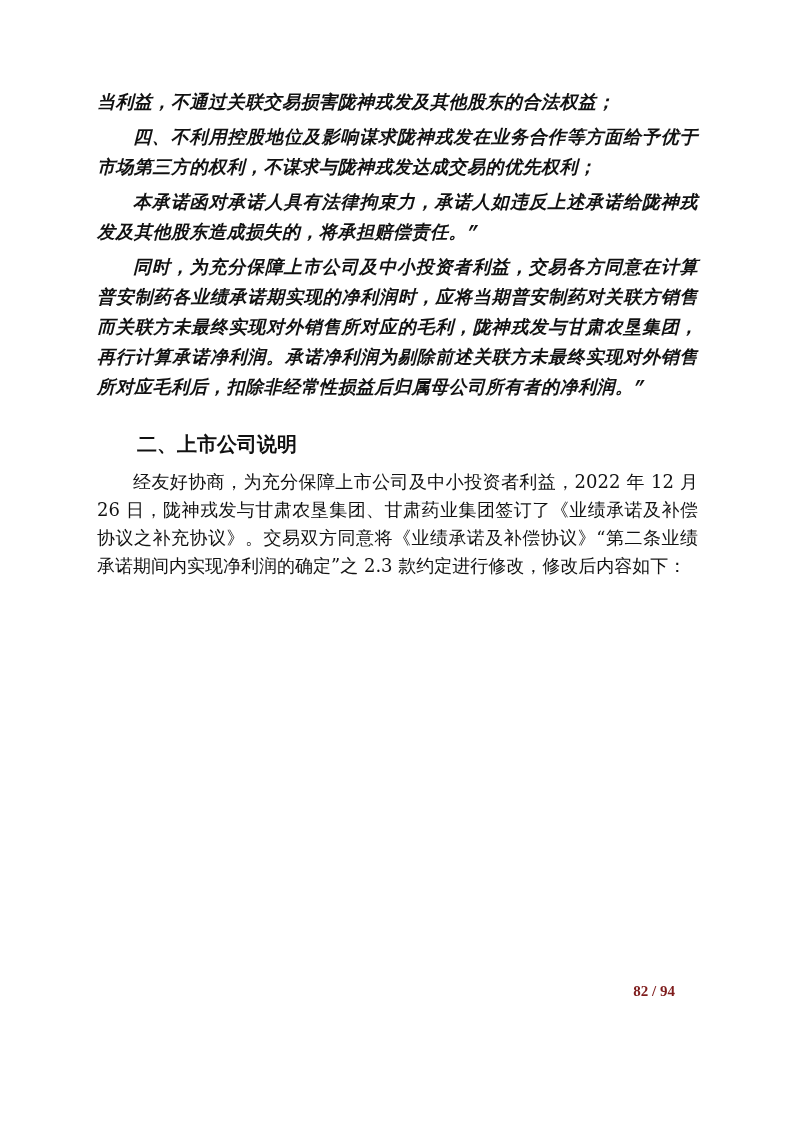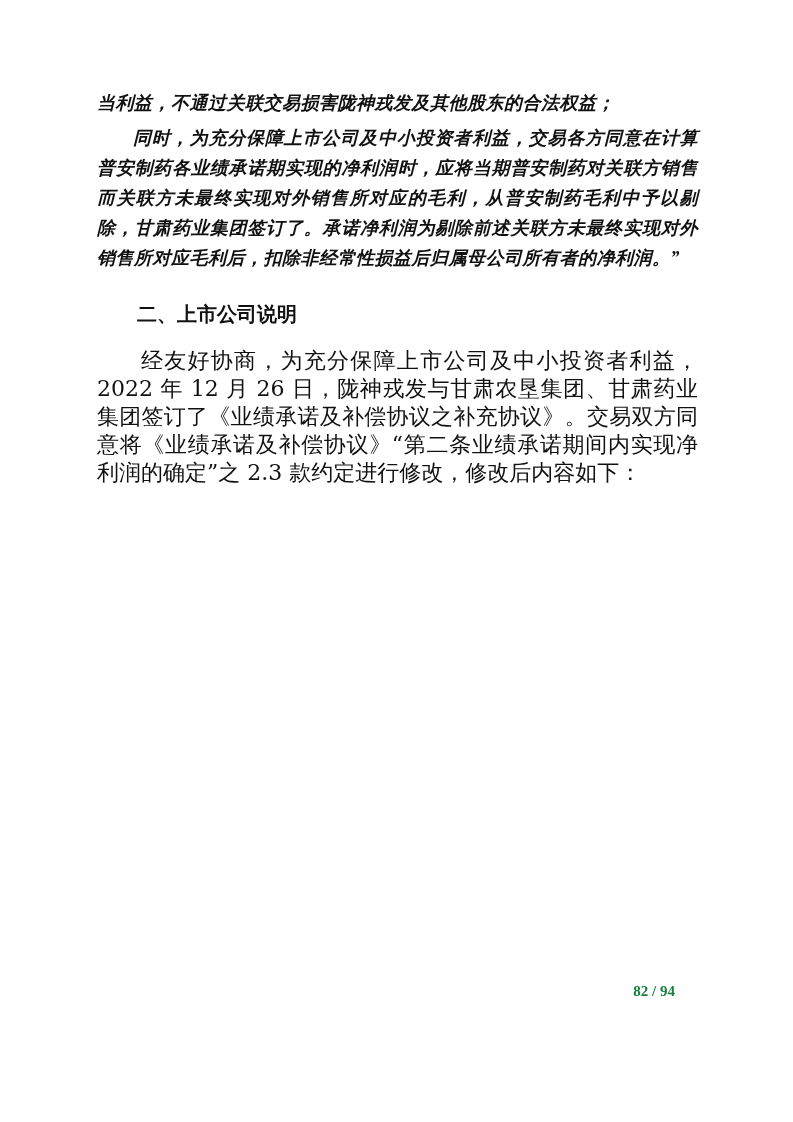--- a/index.html
+++ b/index.html
@@ -18,71 +18,73 @@
   .content {
     position: absolute;
     top: 0;
     left: 97px;
     width: 601px;
     padding-top: 88px;
     box-sizing: content-box;
   }
   
   .kaiti p {
-    font-family: Liberation Serif, serif;
+    font-family: Liberation Mono, monospace;
     font-style: italic;
     font-weight: bold;
     font-size: 18px;
     line-height: 30px;
     letter-spacing: 0.5px;
     text-align: justify;
     margin: 0 0 5px 0;
     text-indent: 2em;
   }
   .kaiti p.no-indent {
     text-indent: 0;
   }
   
   .section-heading {
     font-family: "Liberation Sans", sans-serif;
     font-weight: bold;
     font-size: 20px;
     line-height: 30px;
-    margin: 26px 0 18px 0;
+    margin: 26px 0 9px 0;
     text-indent: 2em;
   }
   
   .songti p {
     font-family: "DejaVu Serif", serif;
     font-style: normal;
-    font-size: 22px;
+    font-size: 18px;
     line-height: 28px;
     text-align: justify;
     margin: 0 0 8px 0;
     text-indent: 2em;
   }
   .page-number {
     position: absolute;
     top: 983px;
     right: 118px;
     font-family: "Liberation Serif", serif;
     font-weight: bold;
     font-size: 15px;
-    color: #15803d;
+    color: #7f1d1d;
   }
 </style>
 </head>
 <body>
 
 <div class="page">
   <div class="content">
 
     <div class="kaiti">
       <p class="no-indent">当利益，不通过关联交易损害陇神戎发及其他股东的合法权益；</p>
-      <p>同时，为充分保障上市公司及中小投资者利益，交易各方同意在计算普安制药各业绩承诺期实现的净利润时，应将当期普安制药对关联方销售而关联方未最终实现对外销售所对应的毛利，从普安制药毛利中予以剔除，甘肃药业集团签订了。承诺净利润为剔除前述关联方未最终实现对外销售所对应毛利后，扣除非经常性损益后归属母公司所有者的净利润。”</p>
+      <p>四、不利用控股地位及影响谋求陇神戎发在业务合作等方面给予优于市场第三方的权利，不谋求与陇神戎发达成交易的优先权利；</p>
+      <p>本承诺函对承诺人具有法律拘束力，承诺人如违反上述承诺给陇神戎发及其他股东造成损失的，将承担赔偿责任。”</p>
+      <p>同时，为充分保障上市公司及中小投资者利益，交易各方同意在计算普安制药各业绩承诺期实现的净利润时，应将当期普安制药对关联方销售而关联方未最终实现对外销售所对应的毛利，陇神戎发与甘肃农垦集团，再行计算承诺净利润。承诺净利润为剔除前述关联方未最终实现对外销售所对应毛利后，扣除非经常性损益后归属母公司所有者的净利润。”</p>
     </div>
 
     <div class="section-heading">二、上市公司说明</div>
 
     <div class="songti">
       <p>经友好协商，为充分保障上市公司及中小投资者利益，2022 年 12 月 26 日，陇神戎发与甘肃农垦集团、甘肃药业集团签订了《业绩承诺及补偿协议之补充协议》。交易双方同意将《业绩承诺及补偿协议》“第二条业绩承诺期间内实现净利润的确定”之 2.3 款约定进行修改，修改后内容如下：</p>
     </div>
 
   </div>
 

